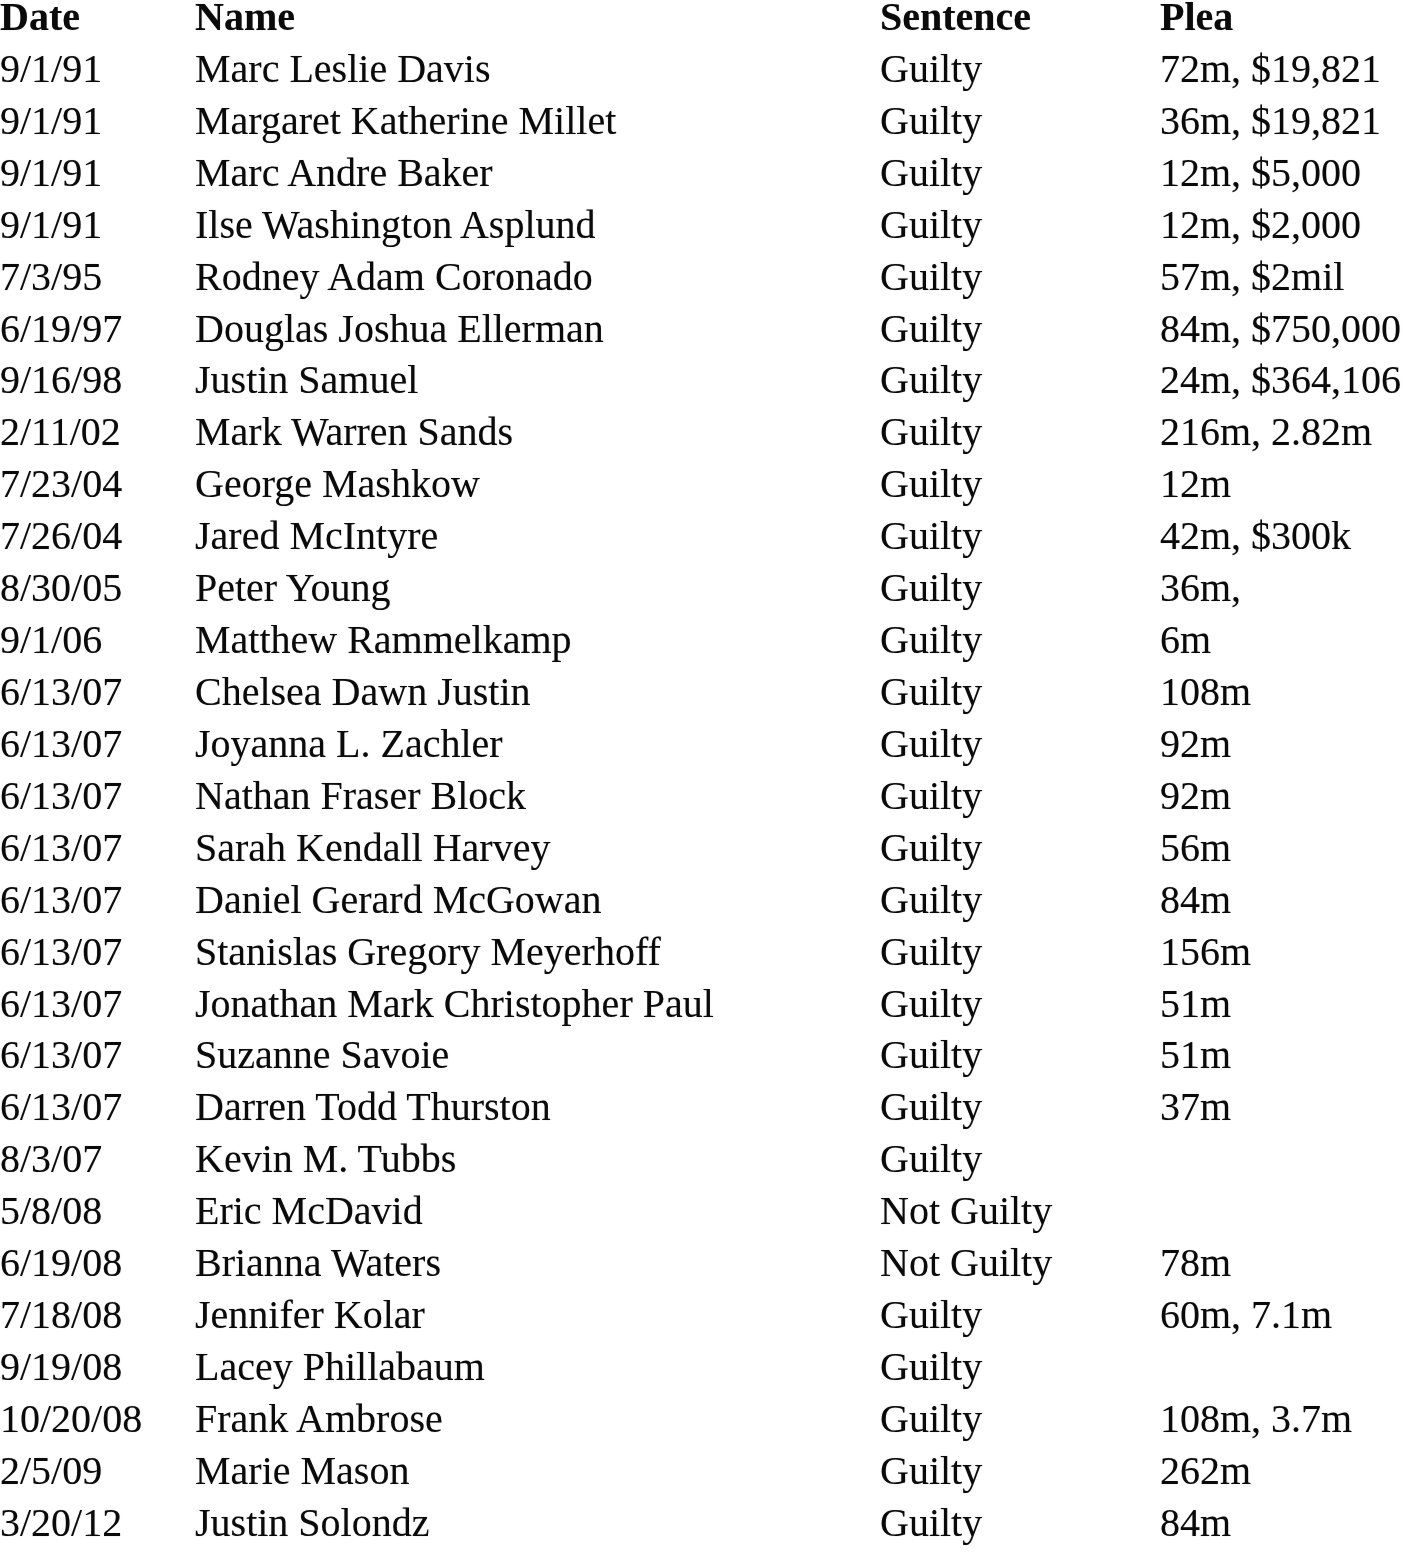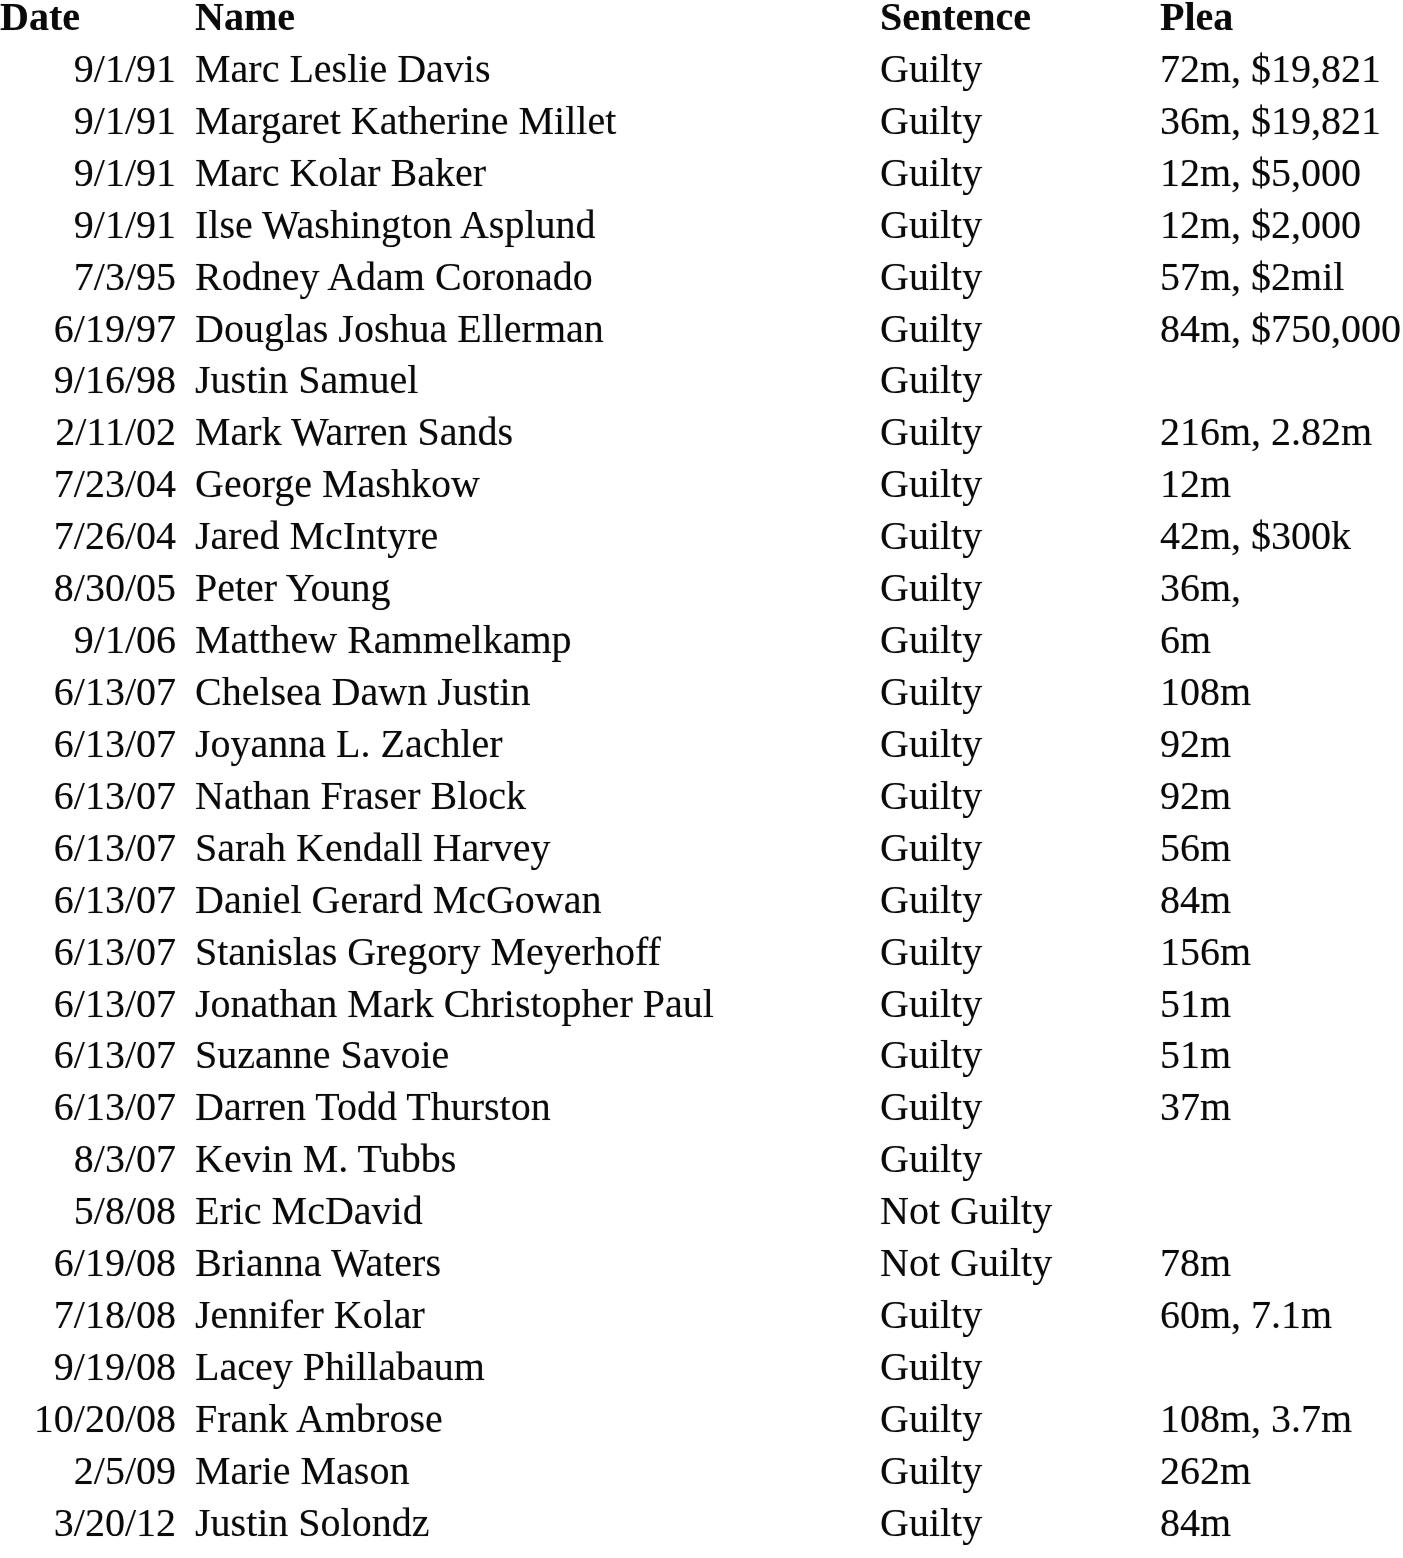--- a/index.html
+++ b/index.html
@@ -17,21 +17,21 @@
     display: grid;
     grid-template-columns: 180px 685px 280px 1fr;
     height: 51.93px;
     align-items: start;
   }
   .cell {
     white-space: nowrap;
     line-height: 34px;
     text-shadow: 0 0 1px rgba(0,0,0,0.35);
   }
-  .c-date { text-align: right; padding-right: 4px; }
+  .c-date { text-align: left; padding-right: 4px; }
   .c-name, .c-plea, .c-sentence { padding-left: 15px; }
   .header-row .cell { font-weight: bold; }
   .header-row .c-date { text-align: left; padding-right: 0; }
 </style>
 </head>
 <body>
 
 <div class="doc-table">
 
   <div class="row header-row">
@@ -49,21 +49,21 @@
       <div class="cell c-sentence">72m, $19,821</div>
     </div>
       <div class="row">
       <div class="cell c-date">9/1/91</div>
       <div class="cell c-name">Margaret Katherine Millet</div>
       <div class="cell c-plea">Guilty</div>
       <div class="cell c-sentence">36m, $19,821</div>
     </div>
       <div class="row">
       <div class="cell c-date">9/1/91</div>
-      <div class="cell c-name">Marc Kolar Baker</div>
+      <div class="cell c-name">Marc Andre Baker</div>
       <div class="cell c-plea">Guilty</div>
       <div class="cell c-sentence">12m, $5,000</div>
     </div>
       <div class="row">
       <div class="cell c-date">9/1/91</div>
       <div class="cell c-name">Ilse Washington Asplund</div>
       <div class="cell c-plea">Guilty</div>
       <div class="cell c-sentence">12m, $2,000</div>
     </div>
       <div class="row">
@@ -75,20 +75,21 @@
       <div class="row">
       <div class="cell c-date">6/19/97</div>
       <div class="cell c-name">Douglas Joshua Ellerman</div>
       <div class="cell c-plea">Guilty</div>
       <div class="cell c-sentence">84m, $750,000</div>
     </div>
       <div class="row">
       <div class="cell c-date">9/16/98</div>
       <div class="cell c-name">Justin Samuel</div>
       <div class="cell c-plea">Guilty</div>
+      <div class="cell c-sentence">24m, $364,106</div>
     </div>
       <div class="row">
       <div class="cell c-date">2/11/02</div>
       <div class="cell c-name">Mark Warren Sands</div>
       <div class="cell c-plea">Guilty</div>
       <div class="cell c-sentence">216m, 2.82m</div>
     </div>
       <div class="row">
       <div class="cell c-date">7/23/04</div>
       <div class="cell c-name">George Mashkow</div>

